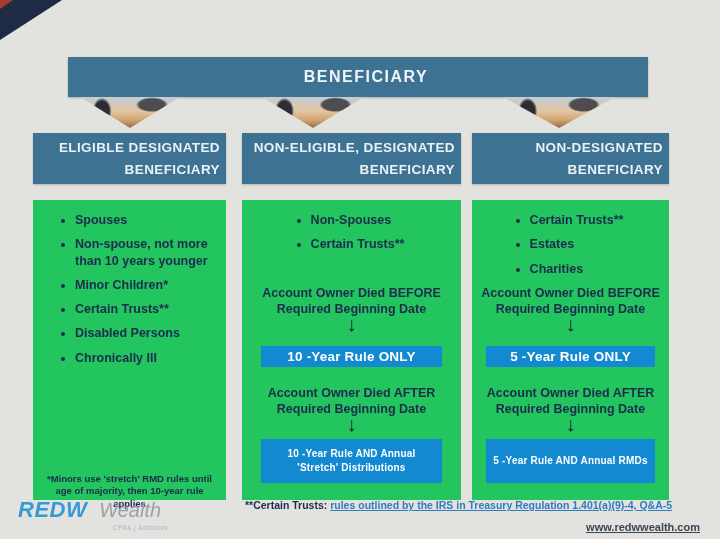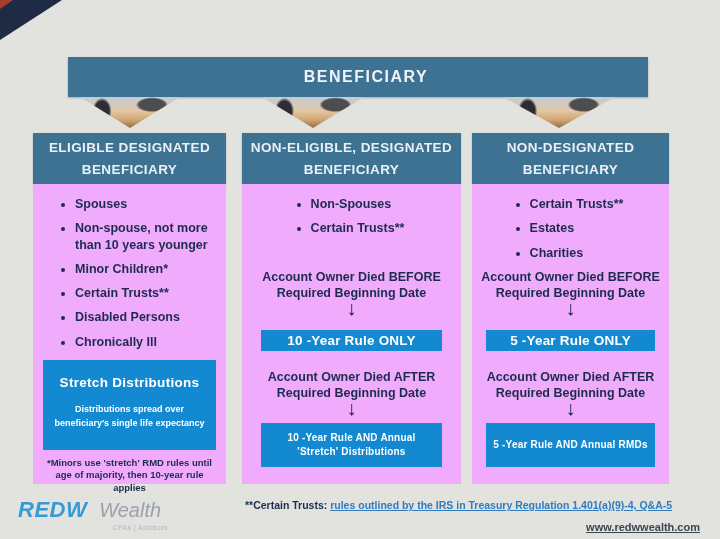--- a/index.html
+++ b/index.html
@@ -43,26 +43,26 @@
       linear-gradient(180deg,#c3ccd6 0%,#e3c6a4 45%,#d0a46f 75%,#8d6c4c 100%);
   }
   #tri-1 { left:80px;  width:100px; }
   #tri-2 { left:262px; width:102px; }
   #tri-3 { left:503px; width:112px; }
 
   .col-header {
     position:absolute; top:133px; height:51px;
     background:#3e7292; color:#e9f1f6; font-weight:800; font-size:13.5px;
     letter-spacing:.4px; display:flex; align-items:center; justify-content:center;
-    text-align:center; line-height:1.6; padding:0 6px;
+    text-align:right; line-height:1.6; padding:0 6px;
     box-shadow:0 1px 2px rgba(0,0,0,.2);
   }
   .col-body {
-    position:absolute; top:184px; height:300px;
-    background:#f0abfc;
+    position:absolute; top:200px; height:300px;
+    background:#22c55e;
   }
   #col1-header,#col1-body { left:33px;  width:193px; }
   #col2-header,#col2-body { left:242px; width:219px; }
   #col3-header,#col3-body { left:472px; width:197px; }
 
   .bullets { position:absolute; left:0; right:0; top:12px; }
   .bullets ul { list-style:disc; margin:0; padding-left:42px; }
   .bullets.centered ul { width:max-content; margin:0 auto; padding-left:18px; max-width:95%; }
   .bullets li {
     color:#1d2c4e; font-weight:700; font-size:12.5px; line-height:1.3;
@@ -151,24 +151,20 @@
     <div class="bullets">
       <ul>
         <li>Spouses</li>
         <li>Non-spouse, not more than 10 years younger</li>
         <li>Minor Children*</li>
         <li>Certain Trusts**</li>
         <li>Disabled Persons</li>
         <li>Chronically Ill</li>
       </ul>
     </div>
-    <div class="stretch-box">
-      <div class="stretch-title">Stretch Distributions</div>
-      <div class="stretch-sub">Distributions spread over beneficiary's single life expectancy</div>
-    </div>
     <div class="col-footnote">*Minors use 'stretch' RMD rules until age of majority, then 10-year rule applies</div>
   </div>
 
   <div class="col-header" id="col2-header">
     <span>NON-ELIGIBLE, DESIGNATED BENEFICIARY</span>
   </div>
   <div class="col-body" id="col2-body">
     <div class="bullets centered">
       <ul>
         <li>Non-Spouses</li>

